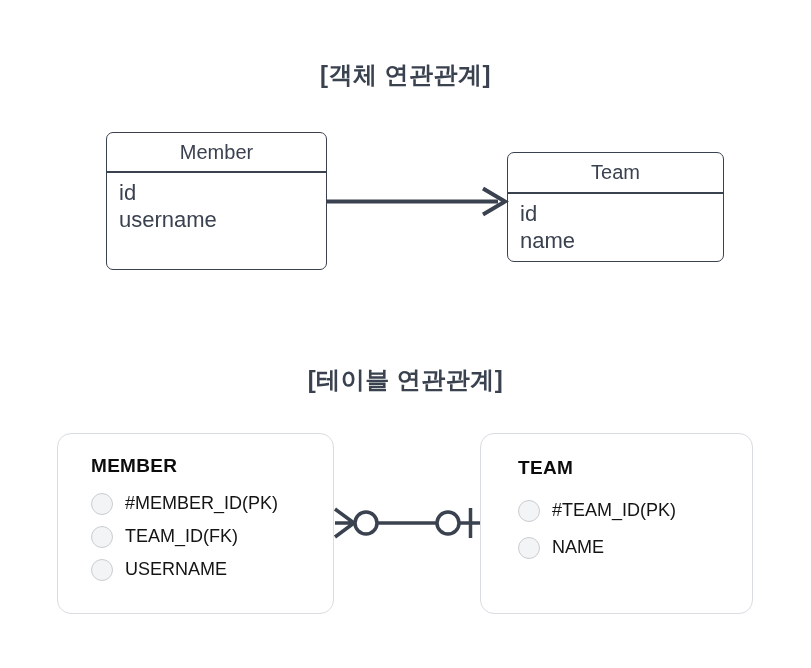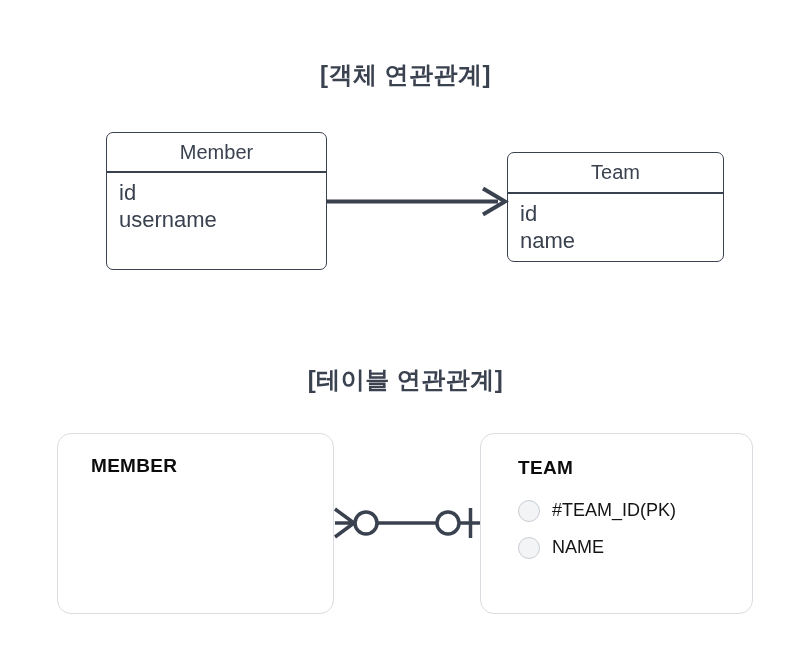--- a/index.html
+++ b/index.html
@@ -72,20 +72,34 @@
     <div class="uml-fields">
       <div>id</div>
       <div>name</div>
     </div>
   </div>
 
   <div class="sec-title table">[테이블 연관관계]</div>
 
   <div class="er-box member">
     <div class="er-title">MEMBER</div>
+    <div class="er-rows member">
+      <div class="er-row">
+        <span class="er-circle"></span>
+        <span>#MEMBER_ID(PK)</span>
+      </div>
+      <div class="er-row">
+        <span class="er-circle"></span>
+        <span>TEAM_ID(FK)</span>
+      </div>
+      <div class="er-row">
+        <span class="er-circle"></span>
+        <span>USERNAME</span>
+      </div>
+    </div>
   </div>
 
   <div class="er-box team">
     <div class="er-title">TEAM</div>
     <div class="er-rows team">
       <div class="er-row">
         <span class="er-circle"></span>
         <span>#TEAM_ID(PK)</span>
       </div>
       <div class="er-row">

